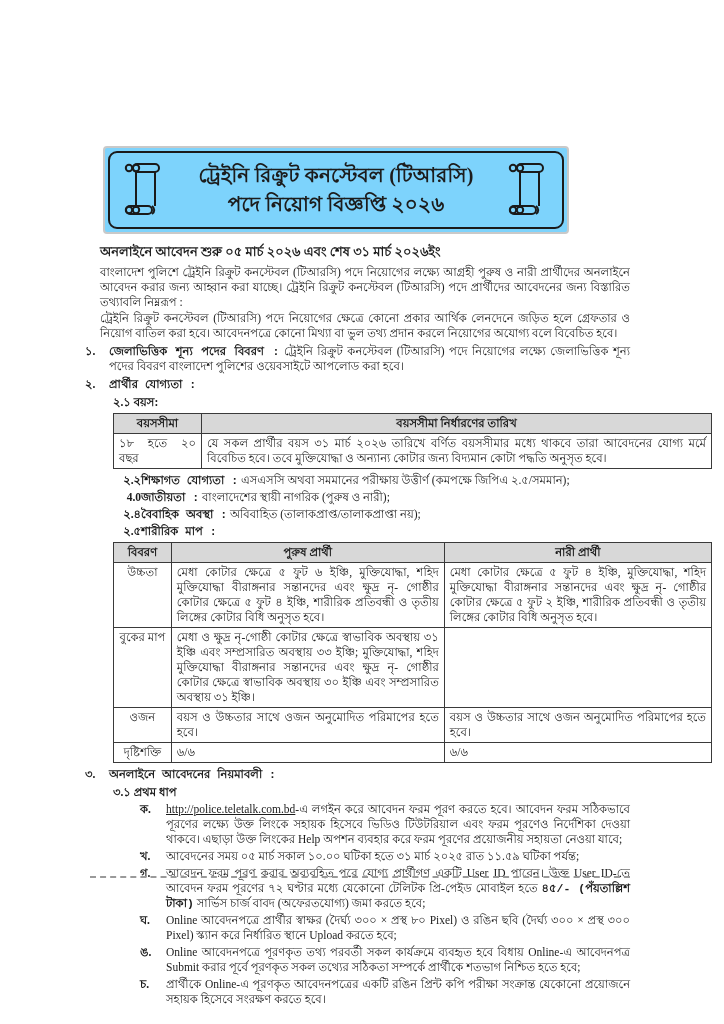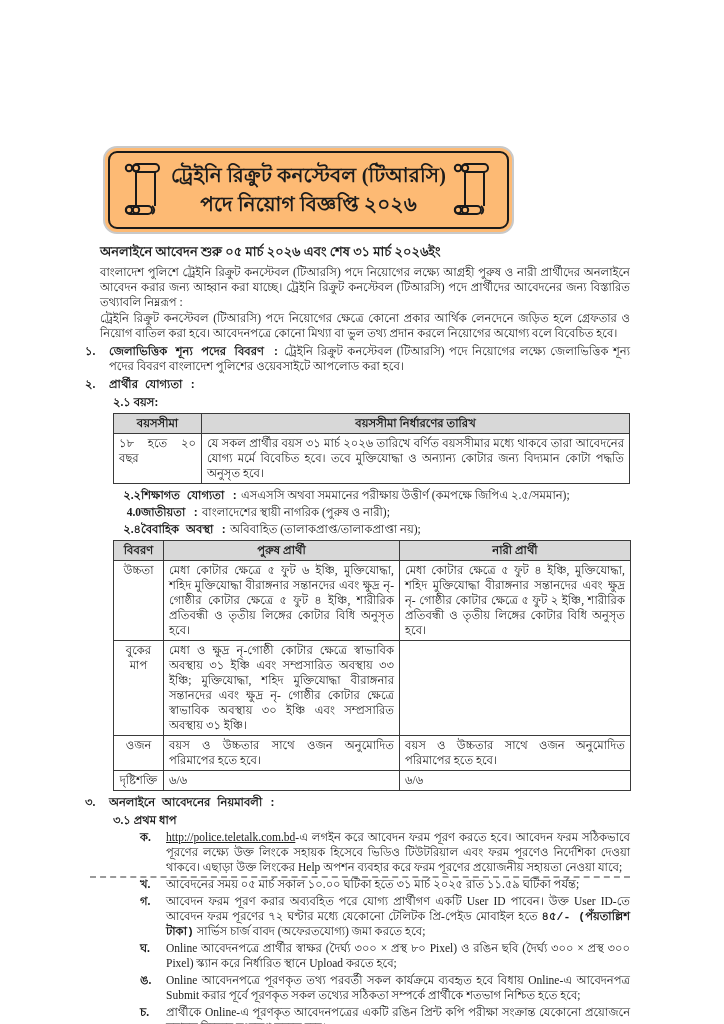--- a/index.html
+++ b/index.html
@@ -7,23 +7,23 @@
     width:724px;height:1024px;
     background:#ffffff;
     font-family:"Liberation Serif","DejaVu Serif",serif;
     color:#1c1c1c;
     -webkit-font-smoothing:antialiased;
   }
   .page{position:relative;width:724px;height:1024px;overflow:hidden;}
 
   
   .banner-outer{
-    position:absolute;left:103px;top:146px;width:411px;
-    border:2px solid #c9c9c9;border-radius:14px;padding:3px;
-    background:#fdba74;box-sizing:border-box;
+    position:absolute;left:103px;top:146px;width:466px;
+    border:2px solid #c9c9c9;border-radius:4px;padding:3px;
+    background:#7dd3fc;box-sizing:border-box;
   }
   .banner-inner{
     position:relative;
     border:2px solid #1a1a1a;border-radius:9px;
     padding:8px 60px;min-height:62px;
     display:flex;flex-direction:column;justify-content:center;
     box-sizing:border-box;
   }
   .banner-title{
     text-align:center;font-weight:bold;font-size:20px;line-height:29px;
@@ -42,21 +42,21 @@
   .olitem{display:flex;margin-top:3px;}
   .olitem .marker{width:24px;flex:0 0 24px;font-weight:bold;}
   .olitem .content{flex:1;text-align:justify;}
   .lead{font-weight:bold;font-family:Liberation Mono, monospace;}
 
   .subhead{margin:3px 0 2px 28px;font-weight:bold;}
   .subitem{display:flex;margin:2px 0 0 28px;}
   .subitem .subnum{width:28px;flex:0 0 28px;font-weight:bold;text-align:right;}
   .subitem .subcontent{flex:1;text-align:justify;}
 
-  table{border-collapse:collapse;margin:3px 0 4px 28px;width:517px;table-layout:fixed;}
+  table{border-collapse:collapse;margin:3px 0 4px 28px;width:599px;table-layout:fixed;}
   th,td{border:1px solid #3a3a3a;padding:2px 5px;vertical-align:top;font-size:11.5px;line-height:15px;}
   th{background:#d8d8d8;font-weight:bold;text-align:center;}
   td.label-cell{text-align:center;}
   td.body-cell{text-align:justify;}
   .age-table col.c1{width:88px;}
   .phys-table col.p1{width:50px;}
   .phys-table col.p2{width:236px;}
   .phys-table col.p3{width:231px;}
 
   .steps{margin-left:28px;}
@@ -150,20 +150,24 @@
     <div class="subitem">
       <span class="subnum">4.0</span>
       <span class="subcontent"><span class="lead">জাতীয়তা :</span><span> বাংলাদেশের স্থায়ী নাগরিক (পুরুষ ও নারী);</span></span>
     </div>
 
     <div class="subitem">
       <span class="subnum">২.৪</span>
       <span class="subcontent"><span class="lead">বৈবাহিক অবস্থা :</span><span> অবিবাহিত (তালাকপ্রাপ্ত/তালাকপ্রাপ্তা নয়);</span></span>
     </div>
 
+    <div class="subitem">
+      <span class="subnum">২.৫</span>
+      <span class="subcontent lead">শারীরিক মাপ :</span>
+    </div>
 
     <table class="phys-table">
       <colgroup>
           <col class="p1">
           <col class="p2">
           <col class="p3">
         </colgroup>
       <tbody>
           <tr>
         <th>বিবরণ</th>

